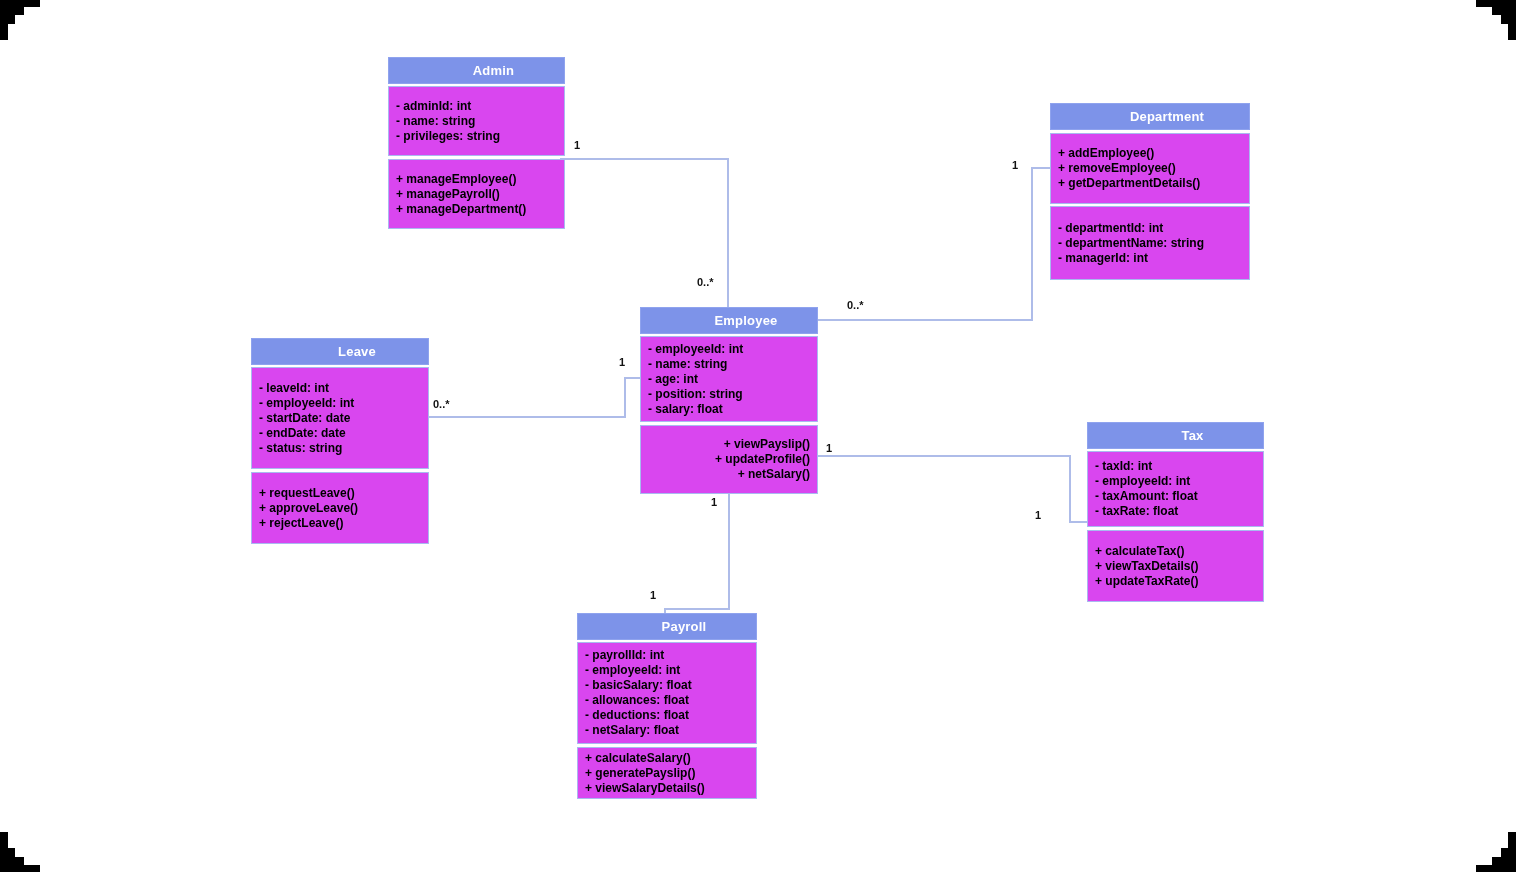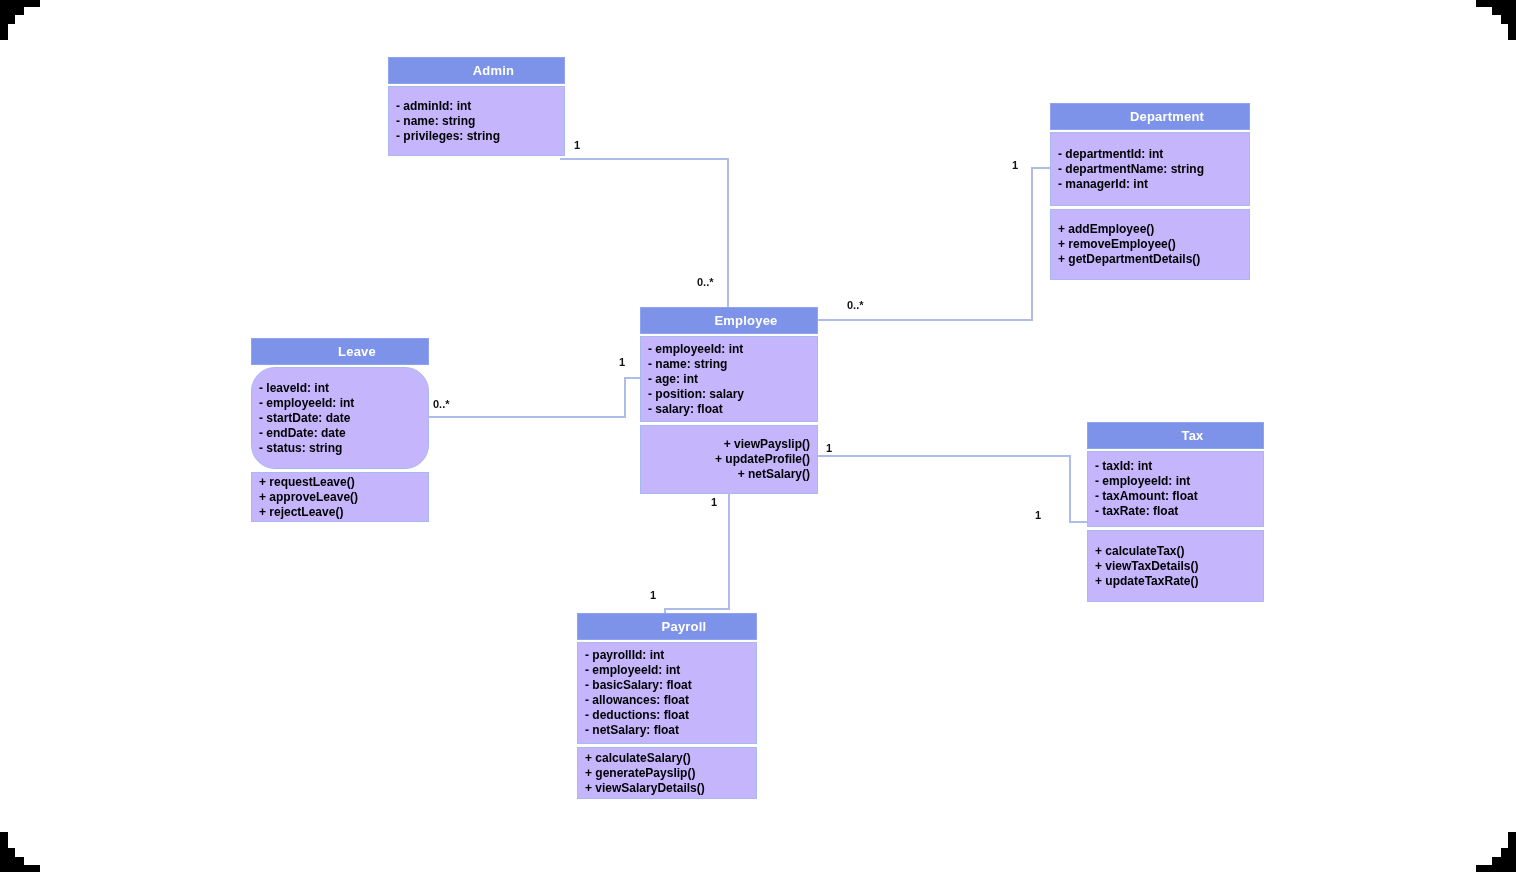--- a/index.html
+++ b/index.html
@@ -29,21 +29,21 @@
     border: 1px solid var(--header-border, #8fa3ee);
     color: #ffffff;
     font-weight: bold;
     font-size: 13px;
     letter-spacing: 0.2px;
     padding-left: 34px;
   }
   .uml-section {
     box-sizing: border-box;
     margin-top: 2px;
-    background: #c4b5fd;
+    background: #d946ef;
     border: 1px solid var(--box-border, #a9b9f0);
     display: flex;
     flex-direction: column;
     justify-content: center;
     padding: 0 7px;
   }
   .uml-section.methods { margin-top: 3px; }
   .member {
     font-size: 12px;
     font-weight: bold;
@@ -108,62 +108,67 @@
   <span class="mult" style="left:711px;top:496px;">1</span>
   <span class="mult" style="left:650px;top:589px;">1</span>
 
   <div class="uml-class" style="left:388px;top:57px;width:177px;">
     <div class="uml-header">Admin</div>
     <div class="uml-section attrs" style="height:70px;">
       <div class="member">- adminId: int</div>
       <div class="member">- name: string</div>
       <div class="member">- privileges: string</div>
     </div>
+    <div class="uml-section methods" style="height:70px;">
+      <div class="member">+ manageEmployee()</div>
+      <div class="member">+ managePayroll()</div>
+      <div class="member">+ manageDepartment()</div>
+    </div>
   </div>
 
   <div class="uml-class" style="left:1050px;top:103px;width:200px;">
     <div class="uml-header">Department</div>
+    <div class="uml-section methods" style="height:71px;">
+      <div class="member">+ addEmployee()</div>
+      <div class="member">+ removeEmployee()</div>
+      <div class="member">+ getDepartmentDetails()</div>
+    </div>
     <div class="uml-section attrs" style="height:74px;">
       <div class="member">- departmentId: int</div>
       <div class="member">- departmentName: string</div>
       <div class="member">- managerId: int</div>
     </div>
-    <div class="uml-section methods" style="height:71px;">
-      <div class="member">+ addEmployee()</div>
-      <div class="member">+ removeEmployee()</div>
-      <div class="member">+ getDepartmentDetails()</div>
-    </div>
   </div>
 
   <div class="uml-class" style="left:640px;top:307px;width:178px;">
     <div class="uml-header">Employee</div>
     <div class="uml-section attrs" style="height:86px;">
       <div class="member">- employeeId: int</div>
       <div class="member">- name: string</div>
       <div class="member">- age: int</div>
-      <div class="member">- position: salary</div>
+      <div class="member">- position: string</div>
       <div class="member">- salary: float</div>
     </div>
     <div class="uml-section methods" style="height:69px;align-items:flex-end;">
       <div class="member">+ viewPayslip()</div>
       <div class="member">+ updateProfile()</div>
       <div class="member">+ netSalary()</div>
     </div>
   </div>
 
   <div class="uml-class" style="left:251px;top:338px;width:178px;">
     <div class="uml-header">Leave</div>
-    <div class="uml-section attrs" style="height:102px;border-radius:24px;">
+    <div class="uml-section attrs" style="height:102px;">
       <div class="member">- leaveId: int</div>
       <div class="member">- employeeId: int</div>
       <div class="member">- startDate: date</div>
       <div class="member">- endDate: date</div>
       <div class="member">- status: string</div>
     </div>
-    <div class="uml-section methods" style="height:50px;">
+    <div class="uml-section methods" style="height:72px;">
       <div class="member">+ requestLeave()</div>
       <div class="member">+ approveLeave()</div>
       <div class="member">+ rejectLeave()</div>
     </div>
   </div>
 
   <div class="uml-class" style="left:1087px;top:422px;width:177px;">
     <div class="uml-header">Tax</div>
     <div class="uml-section attrs" style="height:76px;">
       <div class="member">- taxId: int</div>

